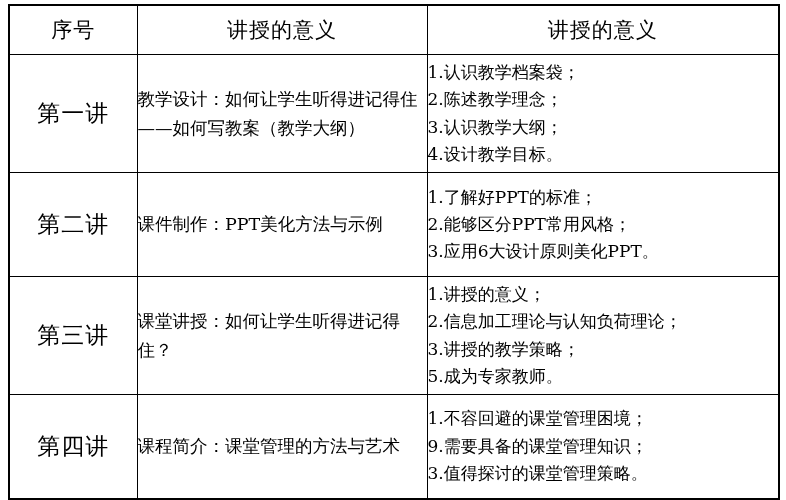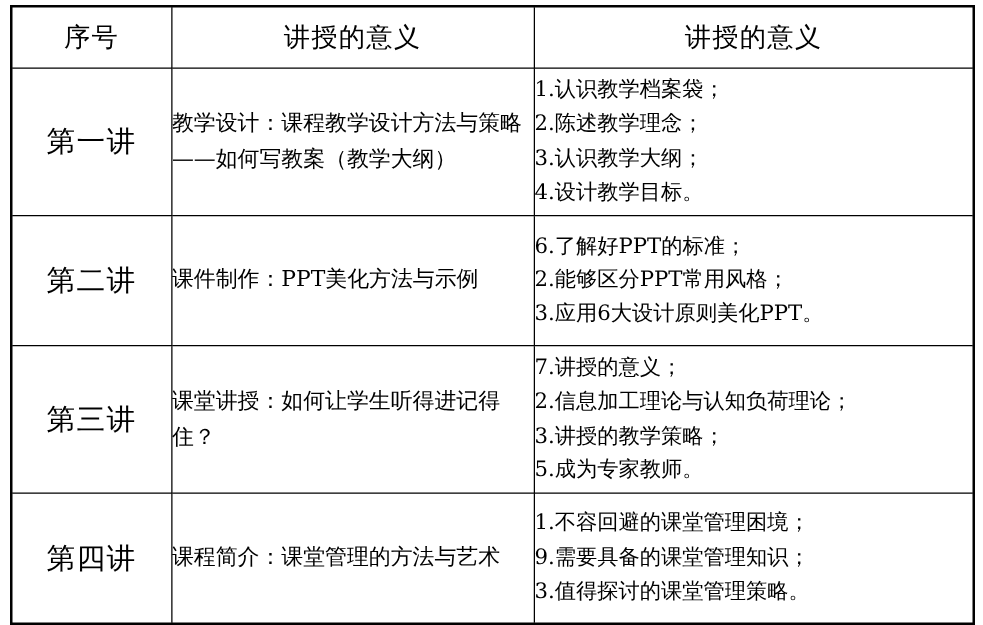--- a/index.html
+++ b/index.html
@@ -89,49 +89,49 @@
         <th>序号</th>
         <th>讲授的意义</th>
         <th>讲授的意义</th>
       </tr>
     </thead>
     <tbody>
 
       <tr class="row-1">
         <td class="cell-no">第一讲</td>
         <td class="cell-name">
-          <span class="name-text">教学设计：课程教学设计方法与策略——如何写教案（教学大纲）</span>
+          <span class="name-text">教学设计：如何让学生听得进记得住——如何写教案（教学大纲）</span>
         </td>
         <td class="cell-desc">
           <div class="desc-line">1.认识教学档案袋；</div>
           <div class="desc-line">2.陈述教学理念；</div>
           <div class="desc-line">3.认识教学大纲；</div>
           <div class="desc-line">4.设计教学目标。</div>
         </td>
       </tr>
 
       <tr class="row-2">
         <td class="cell-no">第二讲</td>
         <td class="cell-name">
           <span class="name-text">课件制作：PPT美化方法与示例</span>
         </td>
         <td class="cell-desc">
-          <div class="desc-line">6.了解好PPT的标准；</div>
+          <div class="desc-line">1.了解好PPT的标准；</div>
           <div class="desc-line">2.能够区分PPT常用风格；</div>
           <div class="desc-line">3.应用6大设计原则美化PPT。</div>
         </td>
       </tr>
 
       <tr class="row-3">
         <td class="cell-no">第三讲</td>
         <td class="cell-name">
           <span class="name-text">课堂讲授：如何让学生听得进记得住？</span>
         </td>
         <td class="cell-desc">
-          <div class="desc-line">7.讲授的意义；</div>
+          <div class="desc-line">1.讲授的意义；</div>
           <div class="desc-line">2.信息加工理论与认知负荷理论；</div>
           <div class="desc-line">3.讲授的教学策略；</div>
           <div class="desc-line">5.成为专家教师。</div>
         </td>
       </tr>
 
       <tr class="row-4">
         <td class="cell-no">第四讲</td>
         <td class="cell-name">
           <span class="name-text">课程简介：课堂管理的方法与艺术</span>

